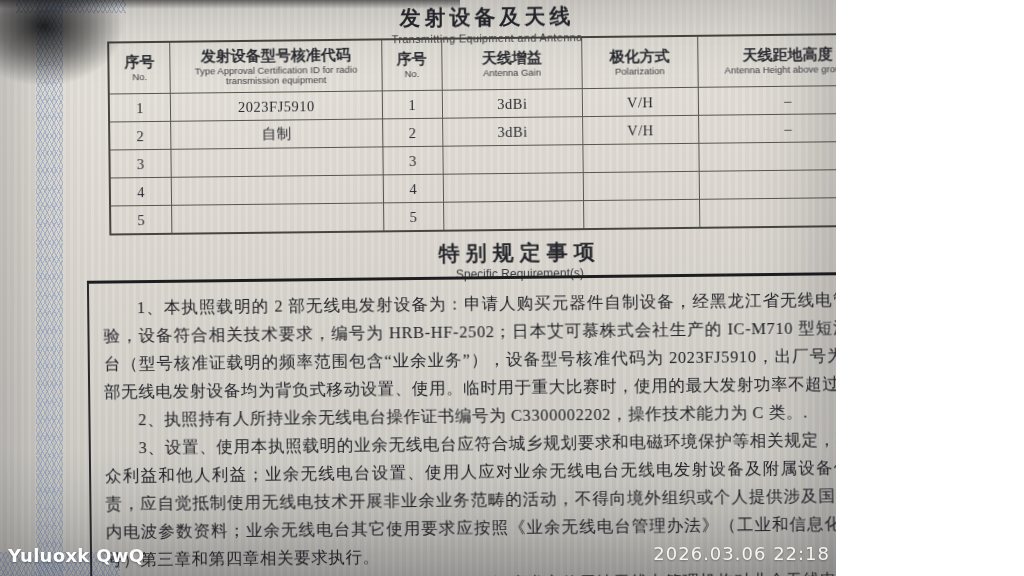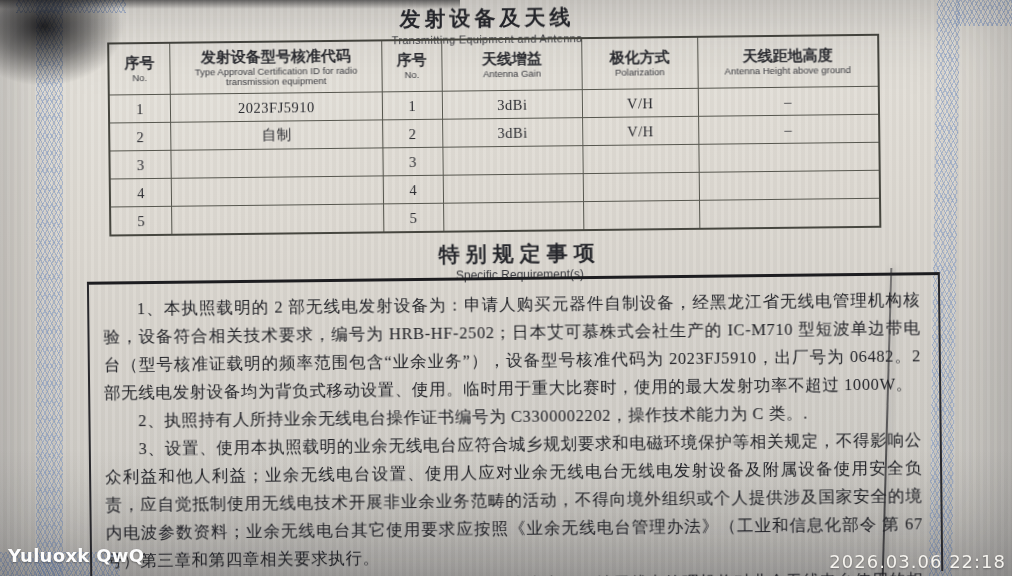--- a/index.html
+++ b/index.html
@@ -1,16 +1,16 @@
 <!DOCTYPE html>
 <html><head>
 <meta charset="utf-8">
 <style>
   html,body{margin:0;padding:0;}
-  .stage{position:relative;width:1012px;height:576px;overflow:hidden;
+  .stage{position:relative;width:836px;height:576px;overflow:hidden;
     background:linear-gradient(175deg,#e8e5de 0%,#ddd9d2 38%,#d0cdc7 72%,#c5c3be 100%);
     font-family:"Liberation Sans",sans-serif;}
   
   .paper-texture{position:absolute;inset:0;
     background:repeating-linear-gradient(90deg,rgba(255,255,255,.05) 0 3px,rgba(0,0,0,.025) 3px 7px);}
   
   .guilloche{position:absolute;opacity:.75;
     background-image:
       repeating-linear-gradient(62deg,rgba(108,140,196,.55) 0 1px,transparent 1px 4px),
       repeating-linear-gradient(-62deg,rgba(108,140,196,.55) 0 1px,transparent 1px 4px);}
@@ -58,21 +58,21 @@
     background:radial-gradient(closest-side,rgba(8,8,10,.88),rgba(8,8,10,.45) 55%,transparent);}
   .top-dark{position:absolute;left:0;top:0;width:460px;height:9px;
     background:linear-gradient(180deg,rgba(18,18,20,.55),transparent);}
   .vignette{position:absolute;inset:0;pointer-events:none;
     box-shadow:inset 0 0 85px rgba(20,20,25,.30);
     background:linear-gradient(180deg,transparent 78%,rgba(40,40,46,.15));}
 
   
   .watermark{position:absolute;left:8px;bottom:10px;color:#fdfdfd;font-size:18px;font-weight:bold;
     font-family:"DejaVu Sans",sans-serif;text-shadow:0 1px 2px rgba(0,0,0,.35);letter-spacing:.3px;}
-  .timestamp{position:absolute;right:6px;bottom:4px;color:#f6f4ef;font-size:18px;
+  .timestamp{position:absolute;right:6px;bottom:12px;color:#f6f4ef;font-size:18px;
     font-family:"DejaVu Sans",sans-serif;text-shadow:0 1px 2px rgba(0,0,0,.3);letter-spacing:1px;}
 </style>
 </head>
 <body>
 
 <div class="stage">
   <div class="paper-texture"></div>
 
   <div class="guilloche strip-left"></div>
   <div class="guilloche strip-right"></div>

